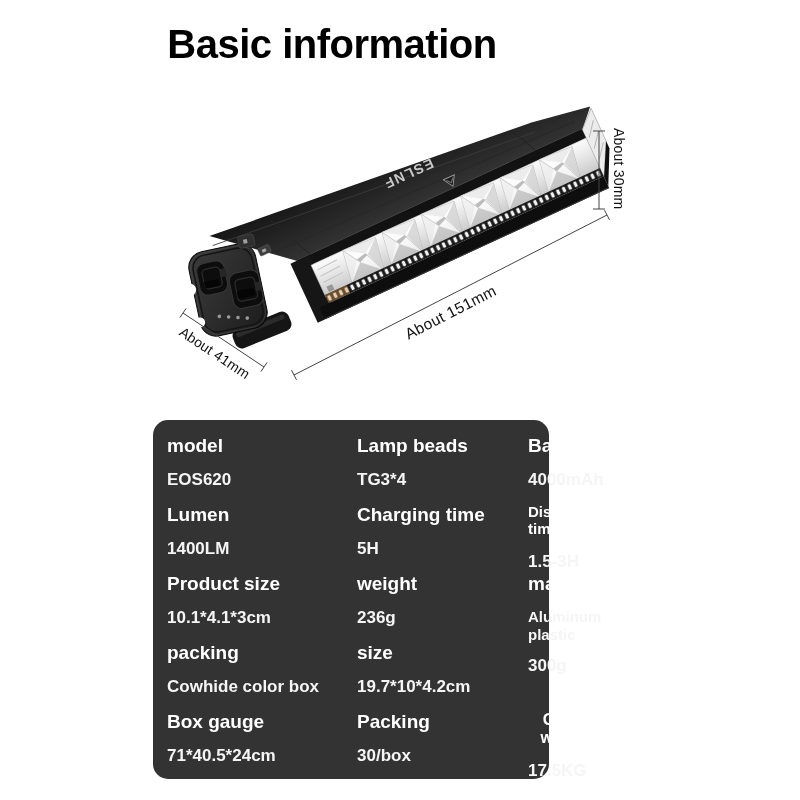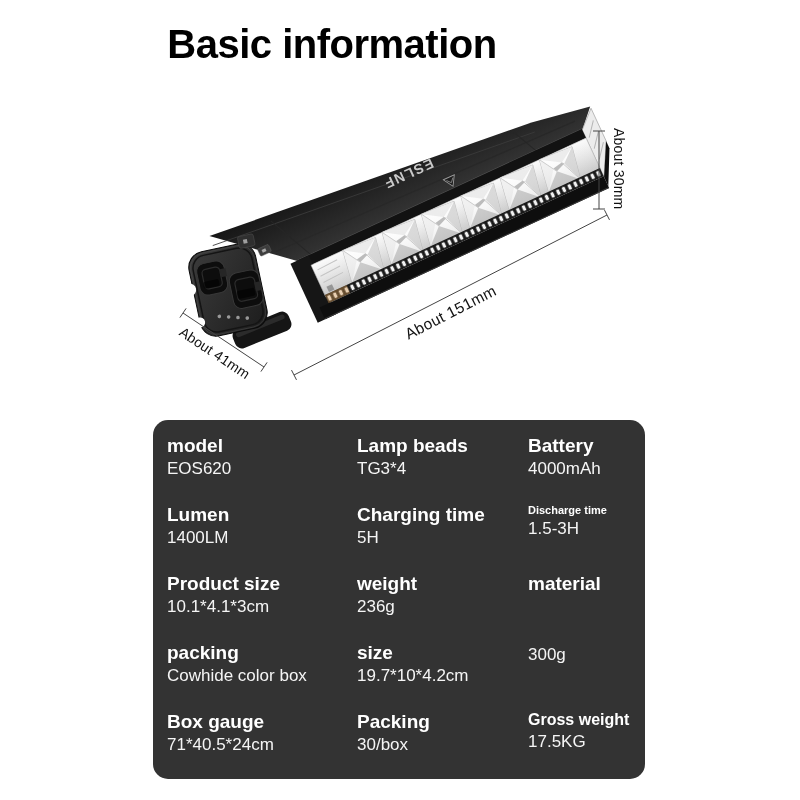--- a/index.html
+++ b/index.html
@@ -10,30 +10,30 @@
   .page-title{
     position:absolute;left:0;top:22px;width:664px;text-align:center;
     font-size:40px;font-weight:700;color:#000;letter-spacing:-0.5px;margin:0;
   }
   .figure{position:absolute;left:90px;top:95px;width:580px;height:320px;}
   .dim-text{font-size:14px;fill:#111;letter-spacing:0.2px;}
   .dim-text-lg{font-size:15.5px;fill:#111;letter-spacing:0.3px;}
   .brand-text{font-size:14px;font-weight:700;fill:#c9c9c9;letter-spacing:1.5px;}
   
   .spec-table{
-    position:absolute;left:153px;top:420px;width:492px;height:359px;
+    position:absolute;left:153px;top:420px;width:396px;height:359px;
     background:#333333;border-radius:15px;color:#fff;box-sizing:border-box;
     display:grid;grid-template-columns:190px 171px 1fr;grid-auto-rows:69px;
     padding:15px 6px 0 14px;
   }
   .cell{overflow:visible;}
   .lbl{font-size:19px;font-weight:700;line-height:1.12;color:#ffffff;}
-  .lbl.sm{font-size:11px;}
-  .lbl.md{font-size:16px;}
-  .val{font-size:17px;font-weight:400;line-height:1.2;margin-top:3px;color:#f5f5f5;}
+  .lbl.sm{font-size:15px;}
+  .lbl.md{font-size:16px;text-align:center;}
+  .val{font-size:17px;font-weight:700;line-height:1.2;margin-top:14px;color:#f5f5f5;}
   .val.vs{font-size:15px;}
 </style>
 </head>
 <body>
 
 <h1 class="page-title">Basic information</h1>
 
 <svg class="figure" viewBox="0 0 580 320" xmlns="http://www.w3.org/2000/svg">
   <defs>
     <linearGradient id="topGrad" gradientUnits="userSpaceOnUse" x1="0" y1="0" x2="0" y2="-62">
@@ -213,20 +213,21 @@
   <div class="cell">
     <div class="lbl">Product size</div>
     <div class="val">10.1*4.1*3cm</div>
   </div>
   <div class="cell">
     <div class="lbl">weight</div>
     <div class="val">236g</div>
   </div>
   <div class="cell">
     <div class="lbl">material</div>
+    <div class="val vs">Aluminum plastic</div>
   </div>
 
   <div class="cell">
     <div class="lbl">packing</div>
     <div class="val">Cowhide color box</div>
   </div>
   <div class="cell">
     <div class="lbl">size</div>
     <div class="val">19.7*10*4.2cm</div>
   </div>

